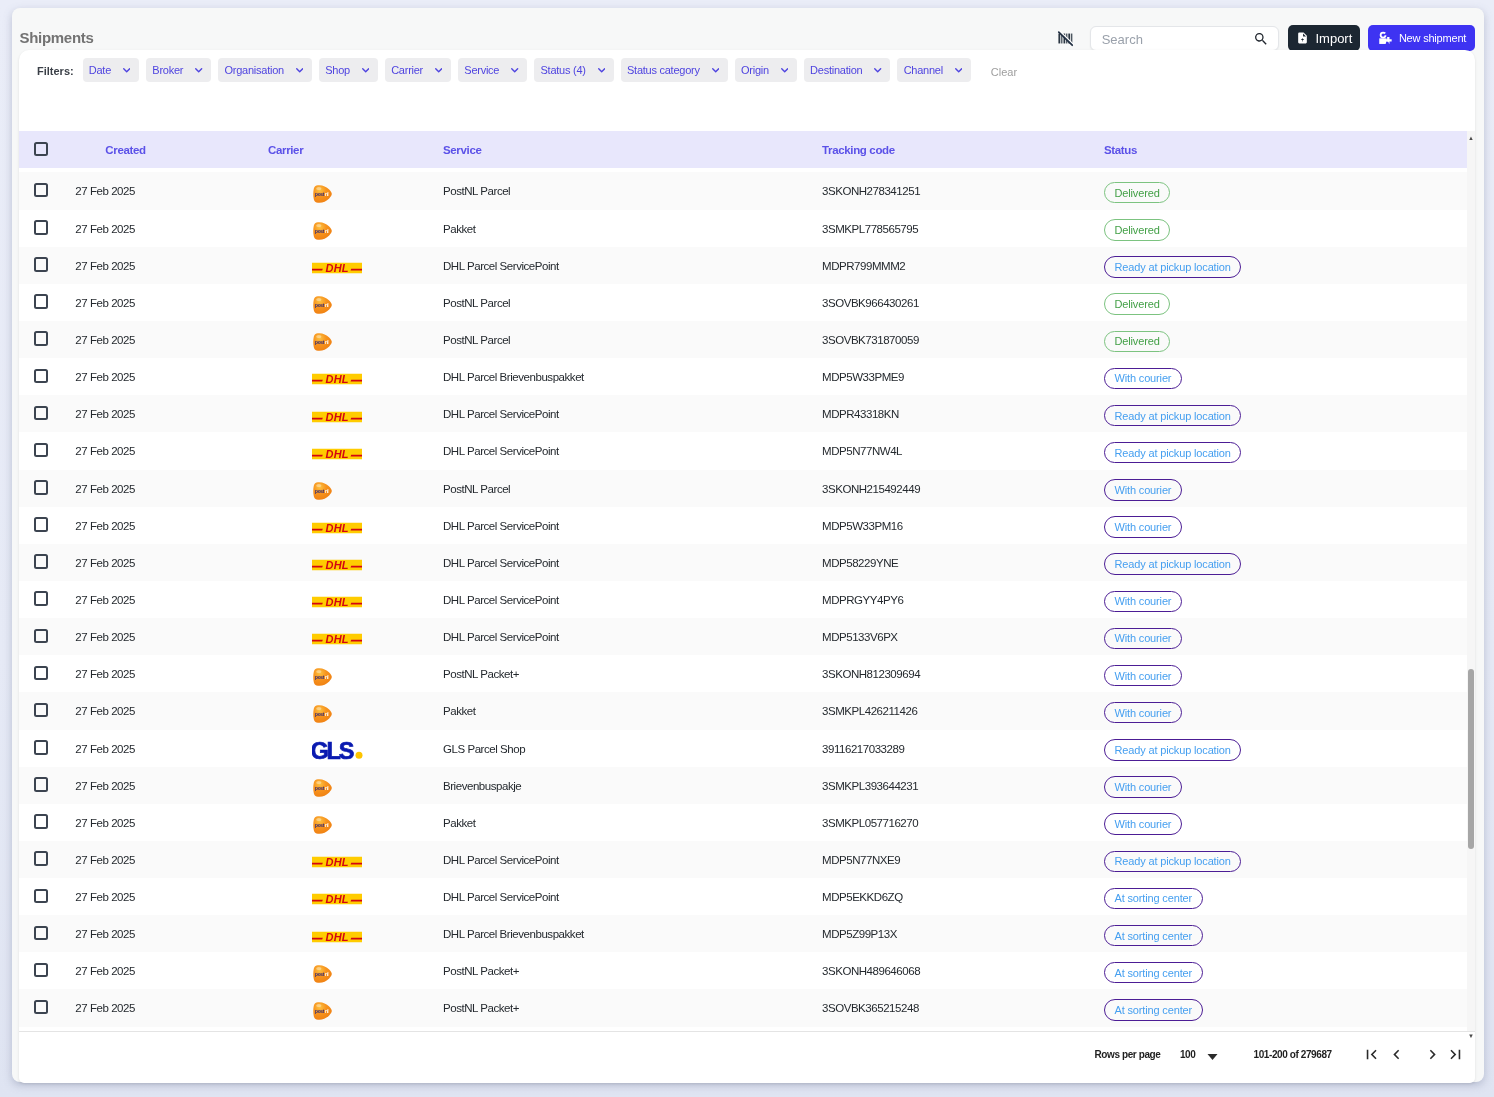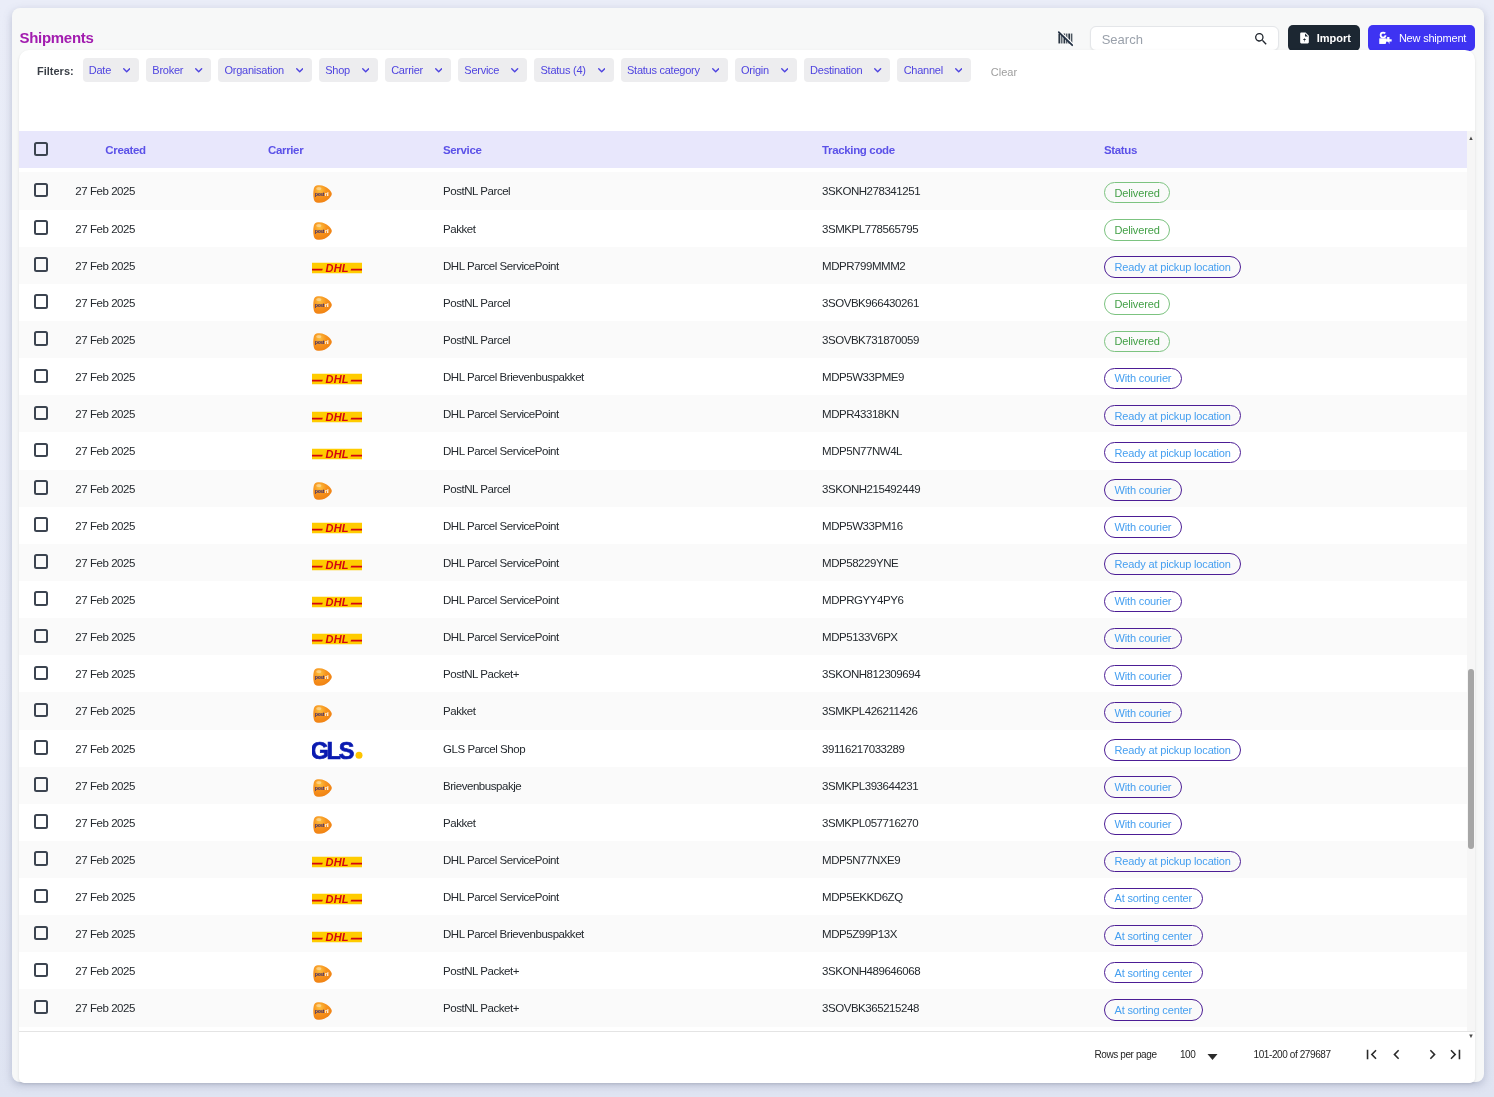--- a/index.html
+++ b/index.html
@@ -2,31 +2,31 @@
 <html><head>
 <meta charset="utf-8">
 <style>
 * { margin:0; padding:0; box-sizing:border-box; }
 html,body { width:1494px; height:1097px; overflow:hidden;
   background:linear-gradient(180deg,#eaedf8 0%,#e6eaf6 60%,#dfe4f2 100%);
   font-family:"Liberation Sans", sans-serif; }
 #card { position:absolute; left:12px; top:8px; width:1472px; height:1074px;
   background:#f7f8f8; border-radius:8px; box-shadow:0 3px 8px rgba(100,110,140,.35); }
 #title { position:absolute; left:7.5px; top:20.5px; font-size:15px; font-weight:bold;
-  letter-spacing:-0.3px; color:#a21caf; }
+  letter-spacing:-0.3px; color:#737373; }
 
 #bcicon { position:absolute; left:1045px; top:22px; width:16px; height:16px; }
 #search { position:absolute; left:1077.7px; top:17.8px; width:189px; height:25px; background:#fff;
   border:1px solid #e4e6e9; border-radius:6px; box-shadow:0 1px 2px rgba(0,0,0,.05); }
 #search .ph { position:absolute; left:11px; top:5px; font-size:13px; color:#9aa1ab; }
 #search svg { position:absolute; right:9px; top:4.5px; }
 .btn { position:absolute; top:16.9px; height:26.4px; border-radius:5px; color:#fff;
   display:flex; align-items:center; justify-content:center; white-space:nowrap; }
 #btn-import { left:1276.4px; width:72px; background:#1c2732;
-  font-size:11px; font-weight:bold; }
+  font-size:13px; font-weight:normal; }
 #btn-import svg { margin-right:6px; }
 #btn-new { left:1356.2px; width:106.7px; background:#3e33f2;
   font-size:11px; font-weight:500; letter-spacing:-0.2px; }
 #btn-new svg { margin-right:5px; }
 
 #paper { position:absolute; left:7px; top:42px; width:1455.5px; height:1033px;
   background:#fff; border-radius:10px 10px 5px 5px; box-shadow:0 1px 3px rgba(0,0,0,.1); }
 #filters { position:absolute; left:0; top:0; width:100%; height:44px; }
 #filters .lbl { position:absolute; left:18px; top:14.5px; font-size:11px; font-weight:bold;
   color:#3a3f47; }
@@ -64,21 +64,21 @@
 .chip-g { color:#43a047; border:1px solid #7cc380; }
 .chip-b { color:#459ff0; border:1px solid #4c1d95; }
 #thead .h-created { left:56.3px;margin-left:30px; }
 #thead .h-carrier { left:249px; }
 #thead .h-service { left:424px; }
 #thead .h-track { left:803px; }
 #thead .h-status { left:1085px; }
 
 #tfoot { position:absolute; left:0; top:981.4px; width:100%; height:43.6px; background:#fff;
   border-top:1px solid #e4e4e4; border-radius:0 0 5px 5px; font-size:10px;
-  letter-spacing:-0.4px; color:#1f1f1f; }
+  letter-spacing:-0.4px; color:#1f1f1f;font-weight:bold; }
 #tfoot span { position:absolute; top:16.5px; }
 
 #sbar { position:absolute; left:1448px; top:81px; width:8px; height:900.4px; background:#f6f6f6; }
 #sthumb { position:absolute; left:1449.2px; top:619px; width:5.6px; height:180px;
   background:#a6a6a6; border-radius:3px; }
 .sarr { position:absolute; left:1448px; width:8px; height:8px; font-size:6px; color:#4a4a4a;
   text-align:center; line-height:8px; z-index:5; }
 </style>
 </head>
 <body>

